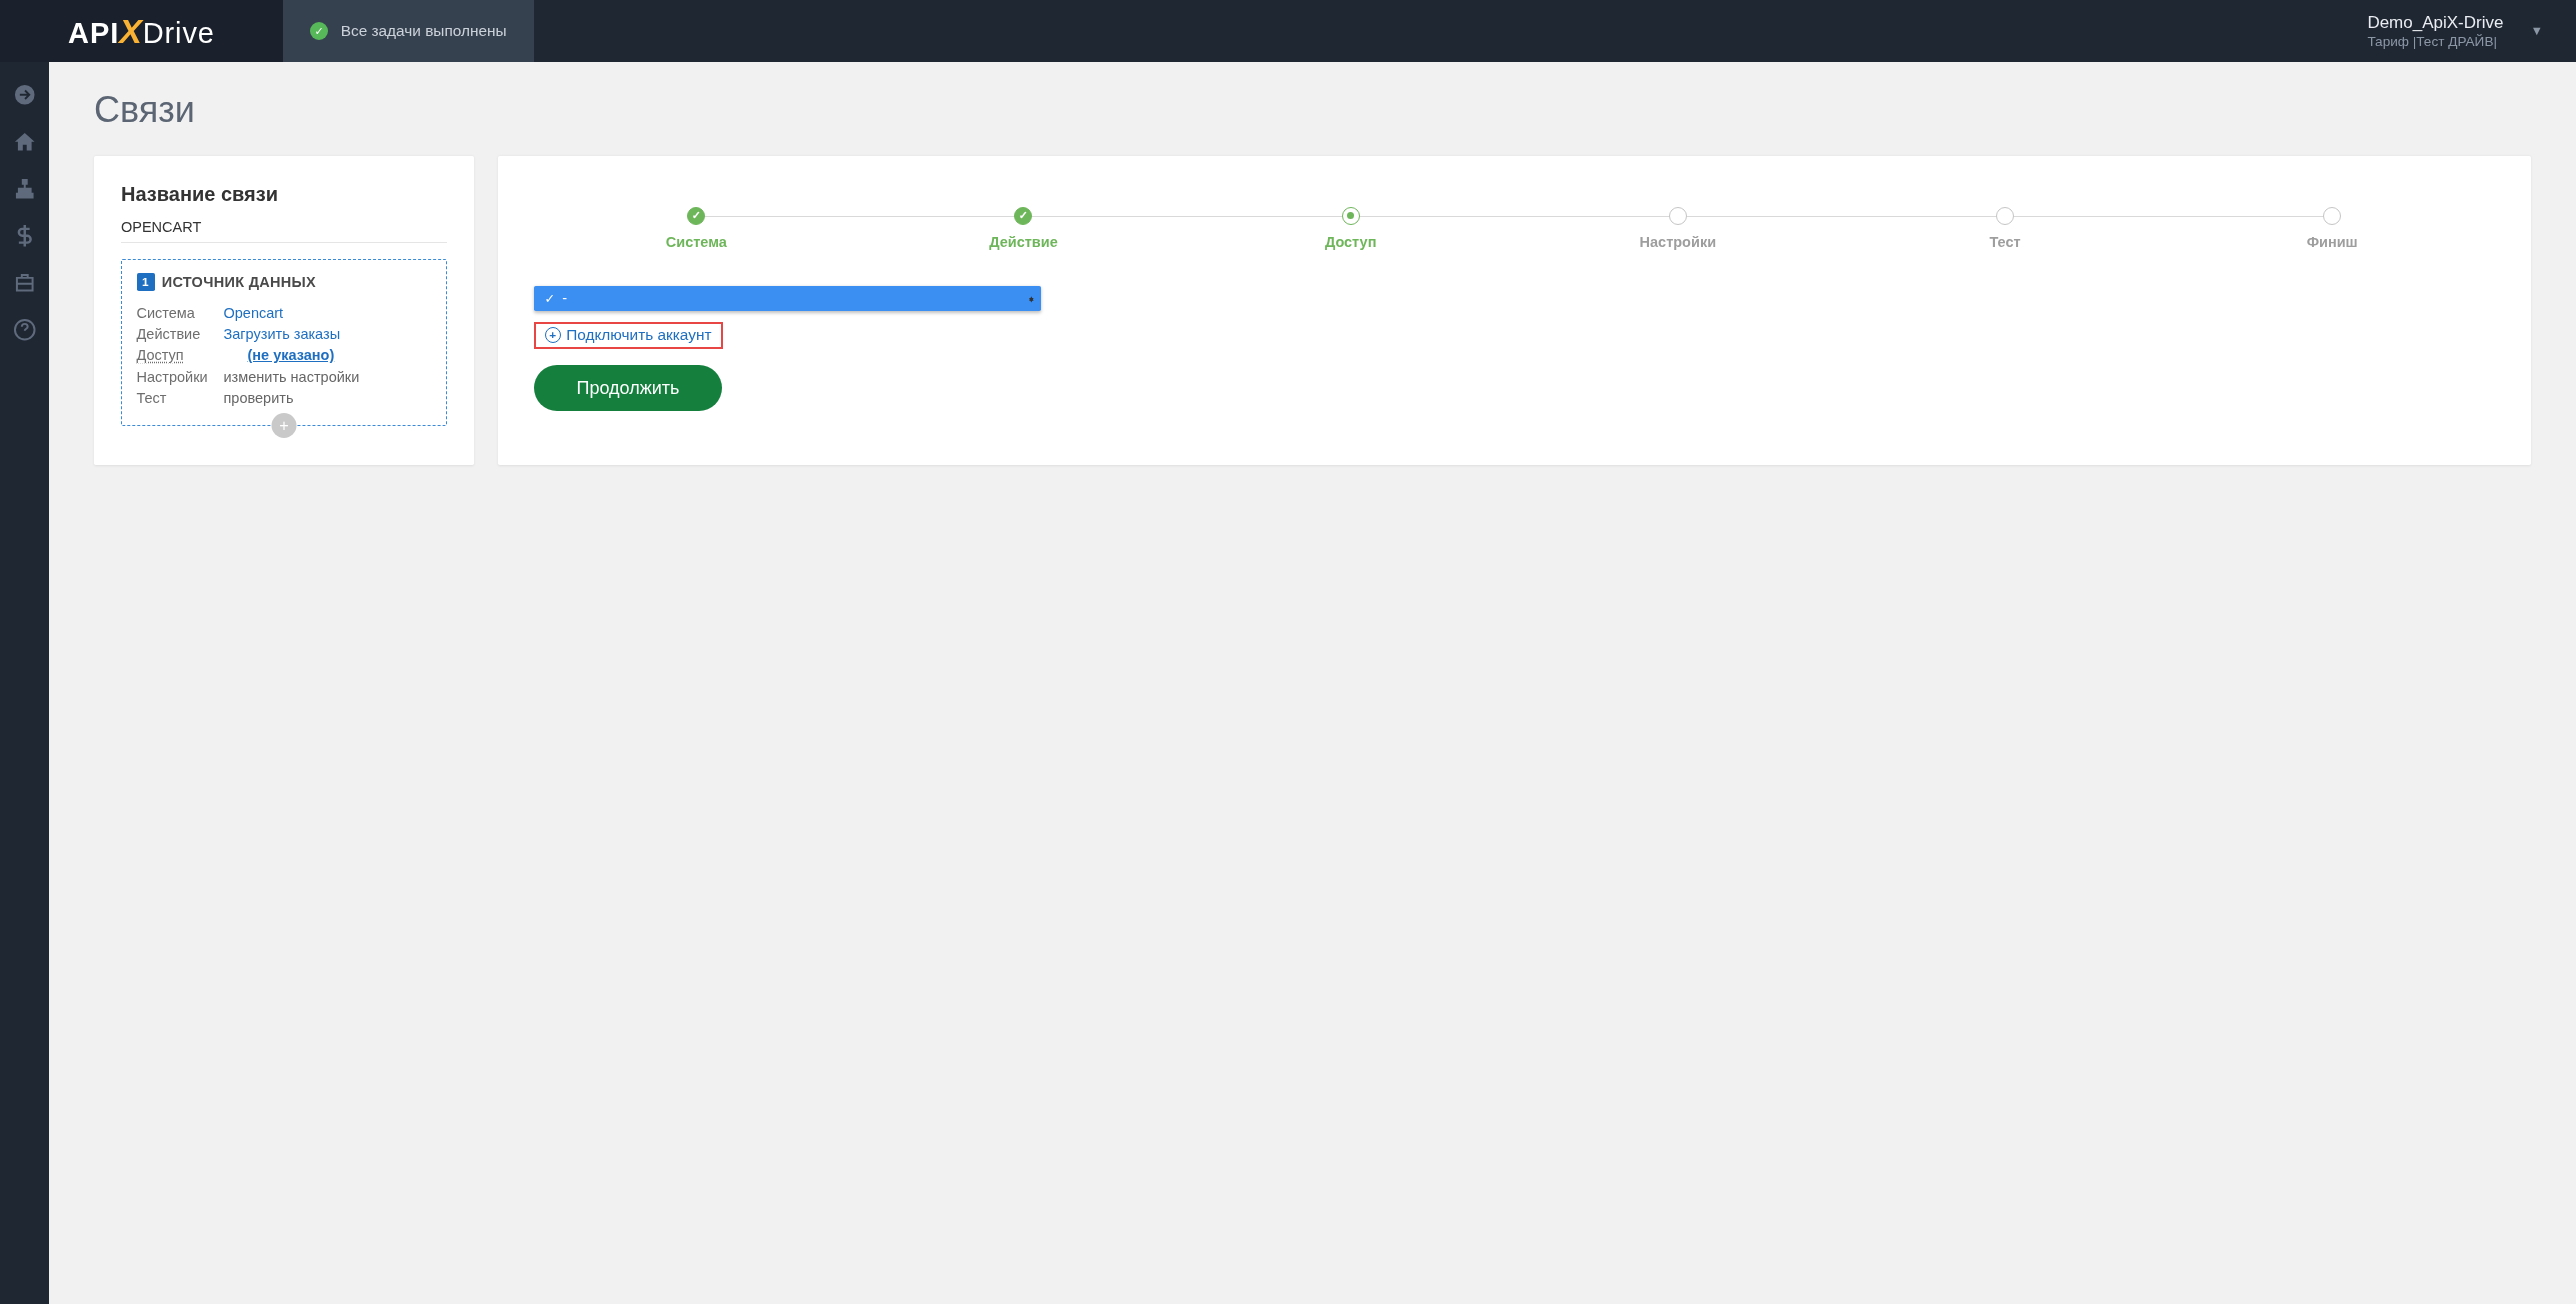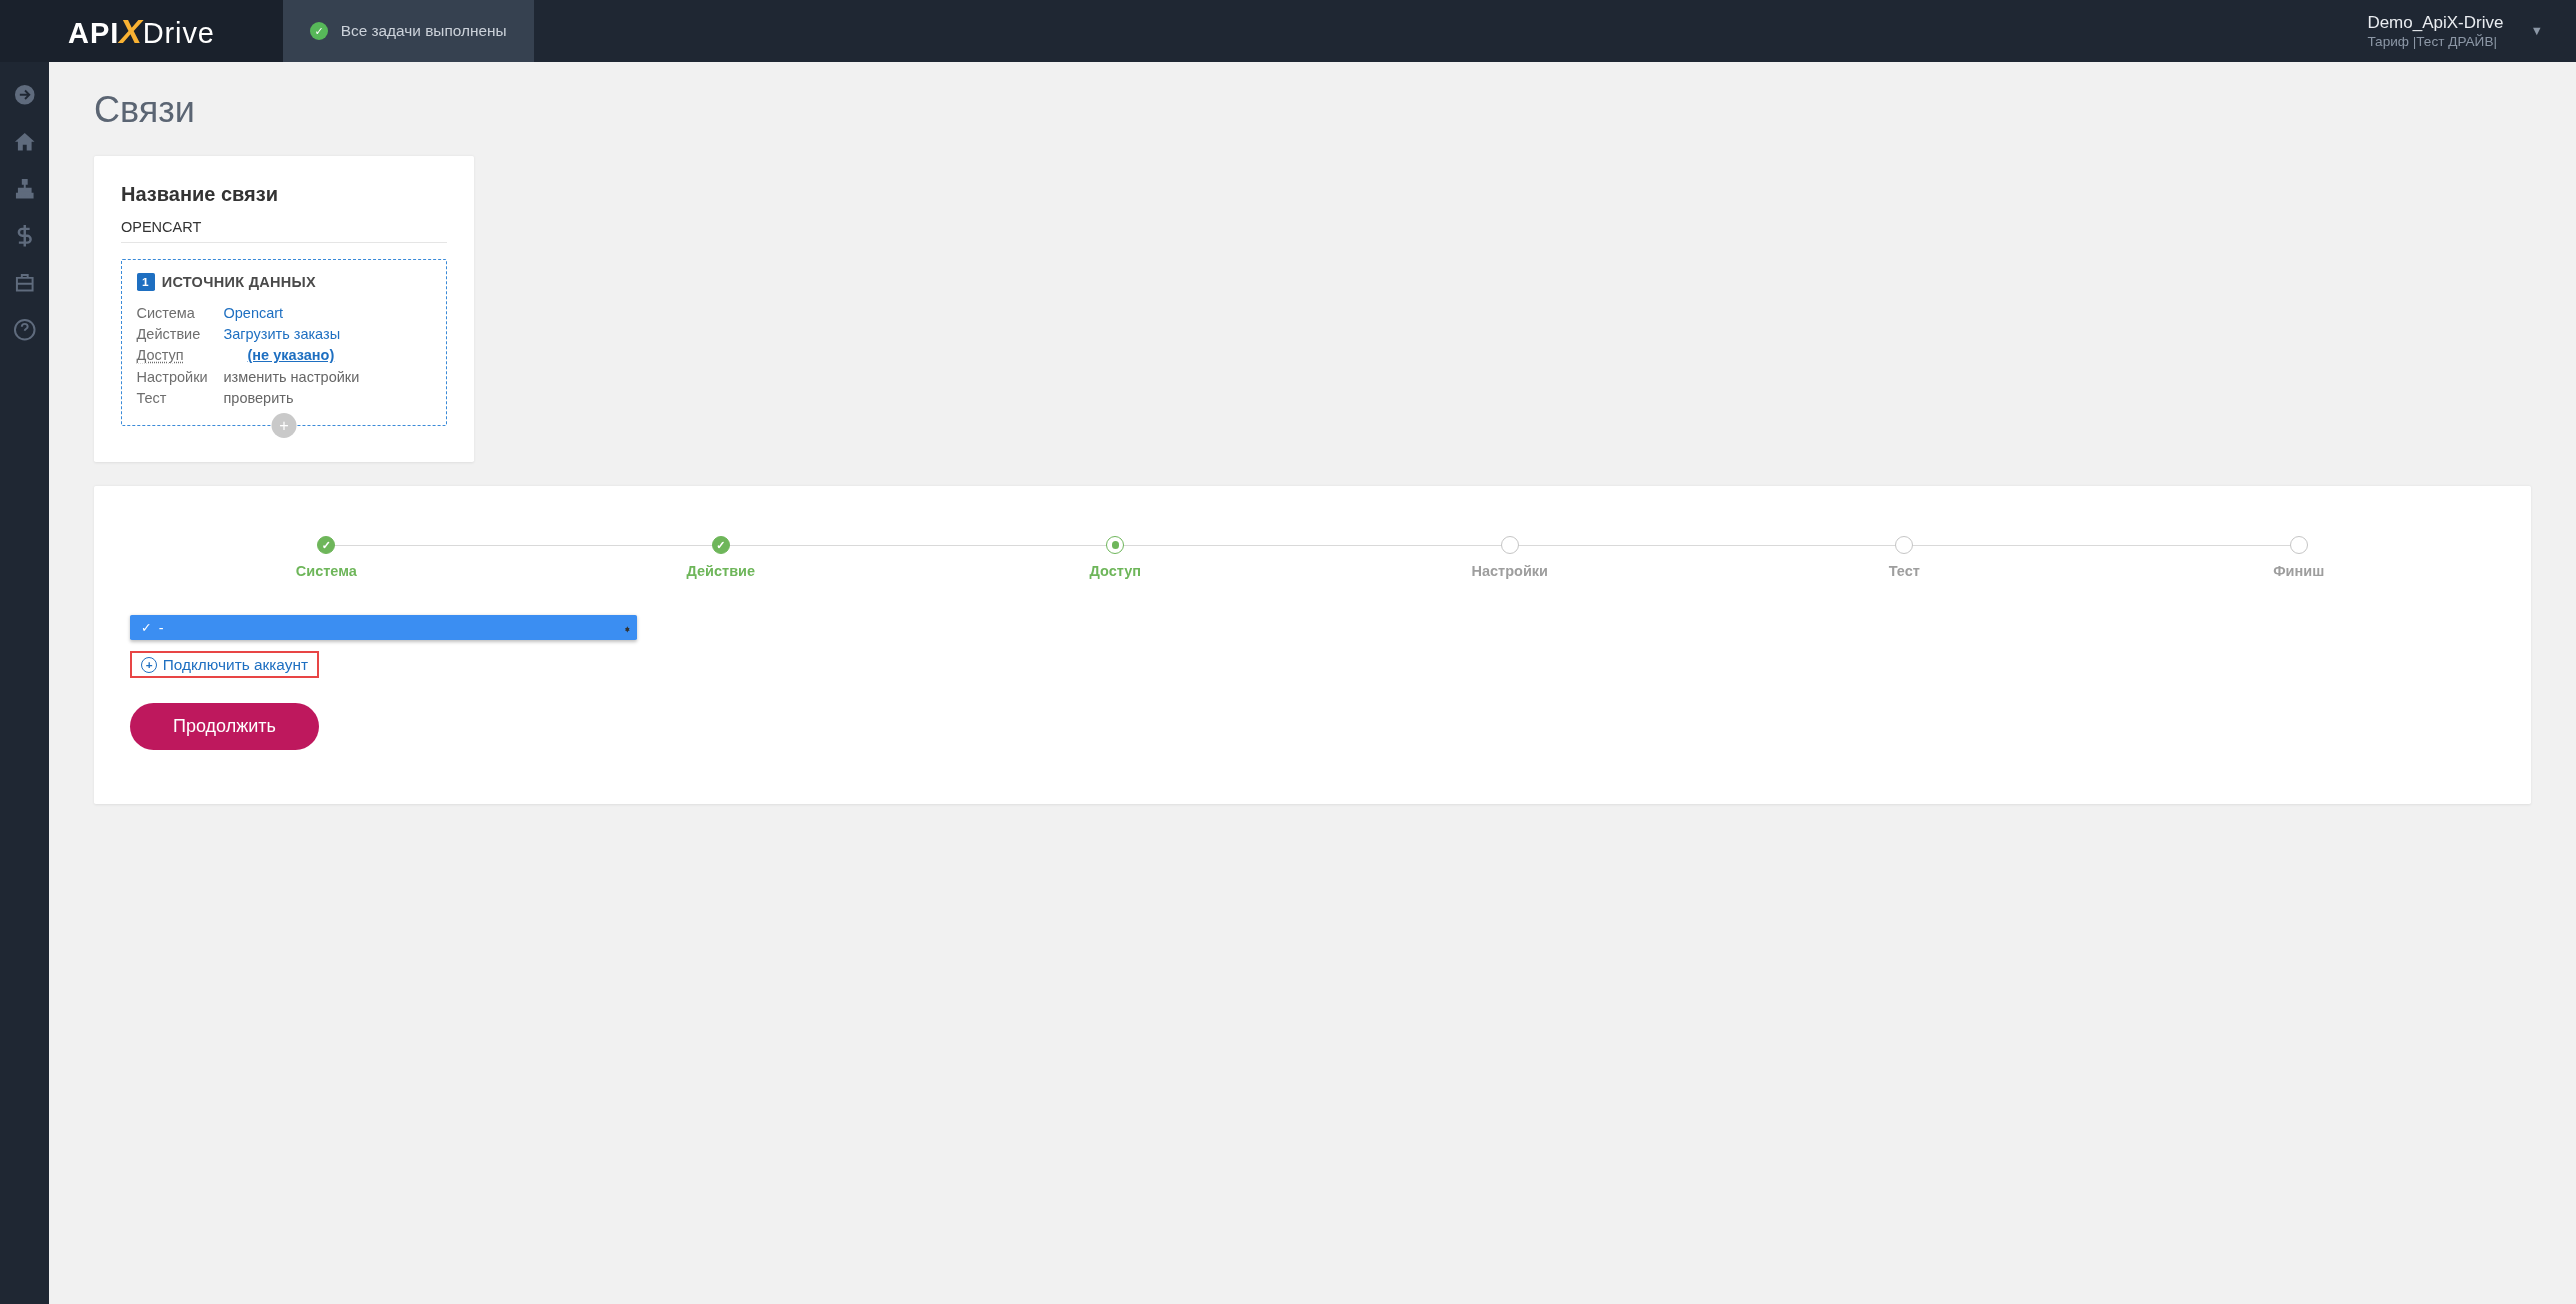--- a/index.html
+++ b/index.html
@@ -19,21 +19,21 @@
 .account-caret { color: #8c97a6; font-size: 12.7px; }
 .page { display: flex; height: calc(100% - 62px); }
 .sidebar { width: 49px; background: #1f2733; padding-top: 9px; }
 .sidebar-item { height: 47px; display: flex; align-items: center; justify-content: center; color: #5f6b7d; cursor: pointer; }
 .sidebar-item svg { width: 23.5px; height: 23.5px; fill: #5f6b7d; }
 .content { flex: 1; padding: 27px 45px; }
 .page-title { font-size: 36px; color: #5b6573; font-weight: 400; }
 .breadcrumb { margin-top: 11px; font-size: 14.5px; color: #8c97a6; }
 .breadcrumb a { color: #2a7dc1; text-decoration: none; }
 .breadcrumb .sep { margin: 0 5.4px; }
-.panels { display: flex; gap: 23.5px; margin-top: 25px; flex-direction: column; }
+.panels { display: flex; gap: 23.5px; margin-top: 25px; }
 .panel { background: #fff; border-radius: 1.8px; box-shadow: 0 0.9px 2.7px rgba(0,0,0,0.08); }
 .panel-left { width: 380px; padding: 27px 27px 36px; }
 .panel-right { flex: 1; padding: 27px 36px 54px; }
 .panel-left h2 { font-size: 20px; font-weight: 600; color: #333; margin-bottom: 12.7px; }
 .conn-name { font-size: 14.5px; color: #333; padding-bottom: 7.2px; border-bottom: 0.9px solid #e5e5e5; margin-bottom: 16.3px; }
 .source-box { border: 1.8px dashed #3a8ad8; border-radius: 1.8px; padding: 12.7px 14.5px 16.3px; position: relative; }
 .source-title { display: flex; align-items: center; gap: 7.2px; font-size: 14.5px; font-weight: 600; color: #4a4a4a; margin-bottom: 11px; letter-spacing: 0.3px; }
 .badge-1 { background: #1e6fc1; color: #fff; width: 18px; height: 18px; display: inline-flex; align-items: center; justify-content: center; font-size: 11.8px; border-radius: 1.8px; }
 .kv-row { display: flex; font-size: 14.5px; color: #666; padding: 2.7px 0; }
 .kv-row .k { width: 87px; color: #6e6e6e; }
@@ -54,21 +54,21 @@
 .step-label { margin-top: 9px; font-size: 14.5px; color: #9e9e9e; font-weight: 600; }
 .step.done .step-label, .step.current .step-label { color: #6eb65a; }
 .step-line { position: absolute; top: 9px; left: 8%; right: 8%; height: 0.9px; background: #d9d9d9; z-index: 1; }
 .form-section { margin-top: 36px; }
 .form-label { font-size: 14.5px; font-weight: 600; color: #333; margin-bottom: 7.2px; display: block; }
 .select-wrap { background: #3b8ef2; color: #fff; border-radius: 1.8px; padding: 4.5px 11px; display: flex; align-items: center; box-shadow: 0 1.8px 3.6px rgba(0,0,0,0.25); width: 507px; position: relative; cursor: pointer; }
 .select-wrap::after { content: '◂▸'; position: absolute; right: 7.2px; transform: rotate(90deg); color: #333; font-size: 9px; letter-spacing: -2.7px; }
 .select-check { margin-right: 7.2px; font-size: 12.7px; }
 .connect-link { display: inline-flex; align-items: center; gap: 5.4px; margin-top: 11px; color: #1e6fc1; font-size: 15.4px; cursor: pointer; border: 2.7px solid #e84545; padding: 2.7px 9px; }
 .connect-link .plus-circle { width: 16.3px; height: 16.3px; border-radius: 50%; border: 1.8px solid #1e6fc1; display: inline-flex; align-items: center; justify-content: center; font-size: 11.8px; font-weight: 700; }
-.continue-btn { margin-top: 25px; background: #be185d; color: #fff; border: none; border-radius: 23.5px; padding: 12.7px 43px; font-size: 18px; font-weight: 500; cursor: pointer; }
+.continue-btn { margin-top: 16px; background: #15803d; color: #fff; border: none; border-radius: 23.5px; padding: 12.7px 43px; font-size: 18px; font-weight: 500; cursor: pointer; }
 </style>
 </head>
 <body>
 
 <div class="header">
   <div class="logo-box">
     <span class="logo"><span>API</span><span class="x">X</span><span class="drive">Drive</span></span>
   </div>
   <div class="status-box">
     <span class="status-dot">✓</span>

